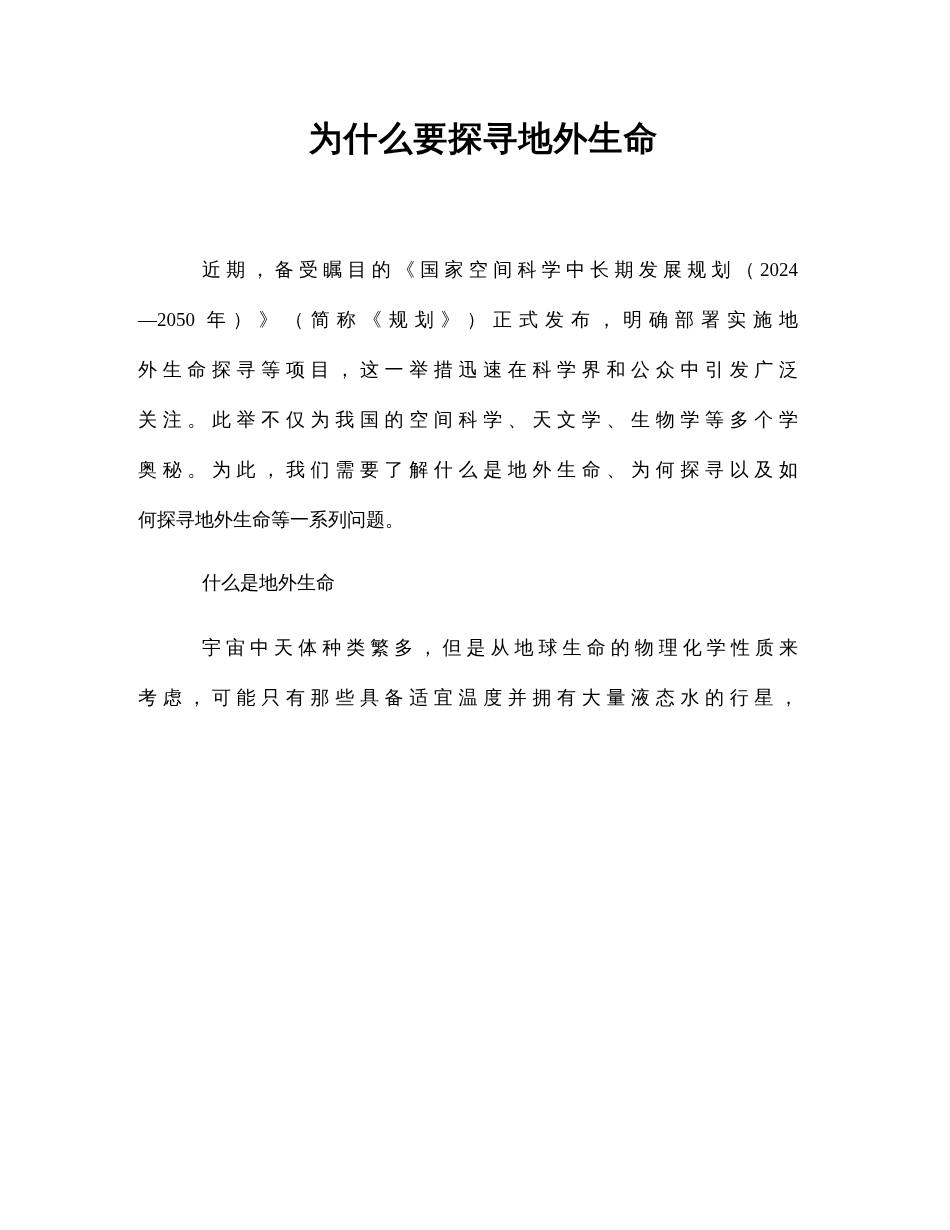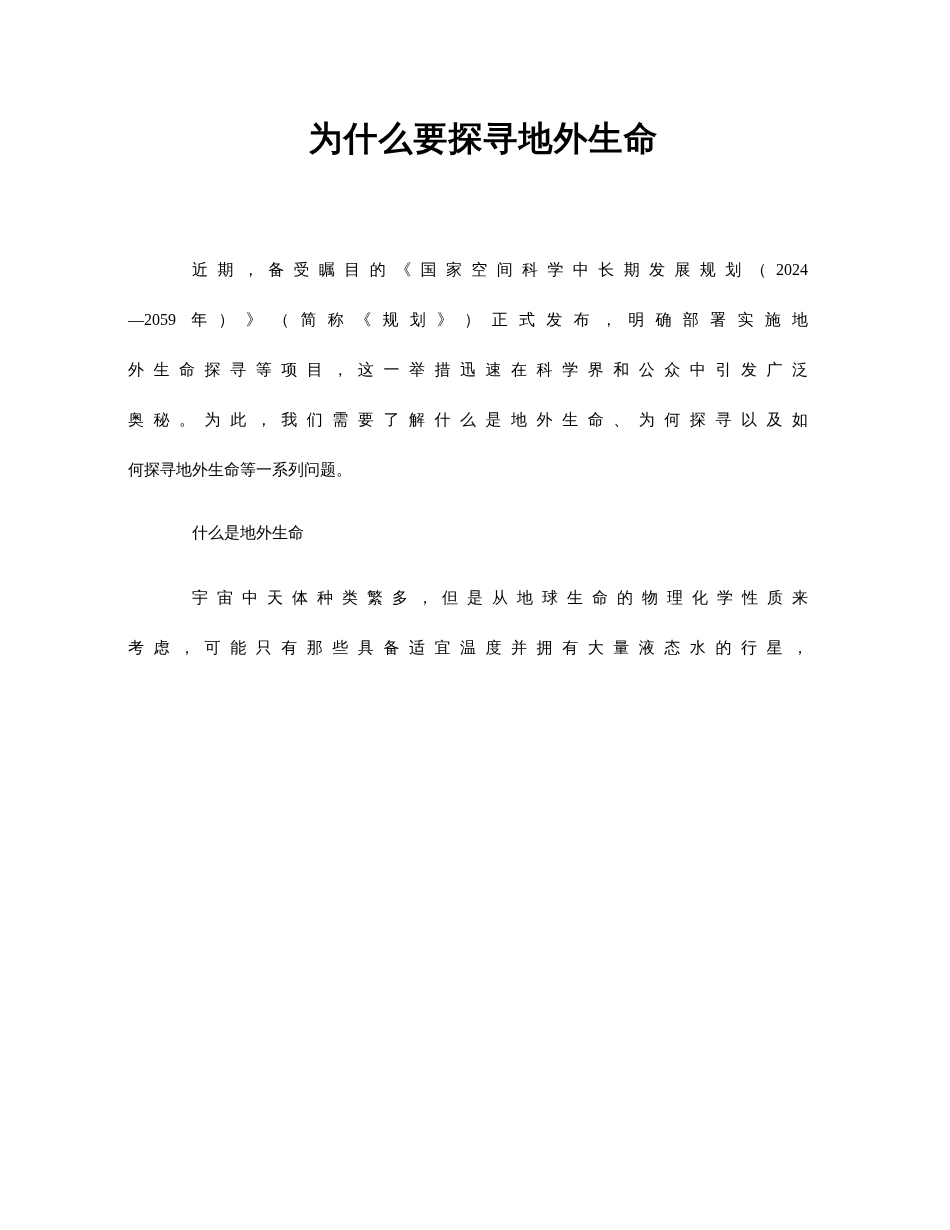--- a/index.html
+++ b/index.html
@@ -26,22 +26,22 @@
     line-height: 50px;
     letter-spacing: 1px;
     color: #000000;
     padding-left: 17px;
   }
   .text-column {
     margin-left: 126px;
     width: 684px;
   }
   .para {
-    margin: 2px;
-    font-size: 16px;
+    margin: 12px;
+    font-size: 19px;
     line-height: 50px;
     color: #000000;
   }
   .para.gap-a { margin-bottom: 13px; }
   .para.gap-b { margin-bottom: 15px; }
   .para.gap-c { margin-bottom: 19px; }
   .line {
     text-align: justify;
     text-align-last: justify;
     white-space: nowrap;
@@ -62,22 +62,23 @@
 <body>
 
 <div class="doc-page">
 
   <h1 class="doc-title">为什么要探寻地外生命</h1>
 
   <div class="text-column">
 
     <div class="para gap-a">
       <div class="line first">近期，备受瞩目的《国家空间科学中长期发展规划（2024</div>
-      <div class="line">—2059 年）》（简称《规划》）正式发布，明确部署实施地</div>
+      <div class="line">—2050 年）》（简称《规划》）正式发布，明确部署实施地</div>
       <div class="line">外生命探寻等项目，这一举措迅速在科学界和公众中引发广泛</div>
+      <div class="line">关注。此举不仅为我国的空间科学、天文学、生物学等多个学</div>
       <div class="line">奥秘。为此，我们需要了解什么是地外生命、为何探寻以及如</div>
       <div class="line plain">何探寻地外生命等一系列问题。</div>
     </div>
 
     <div class="para gap-b section-heading">
       <div class="line first plain">什么是地外生命</div>
     </div>
 
 
     <div class="para">

